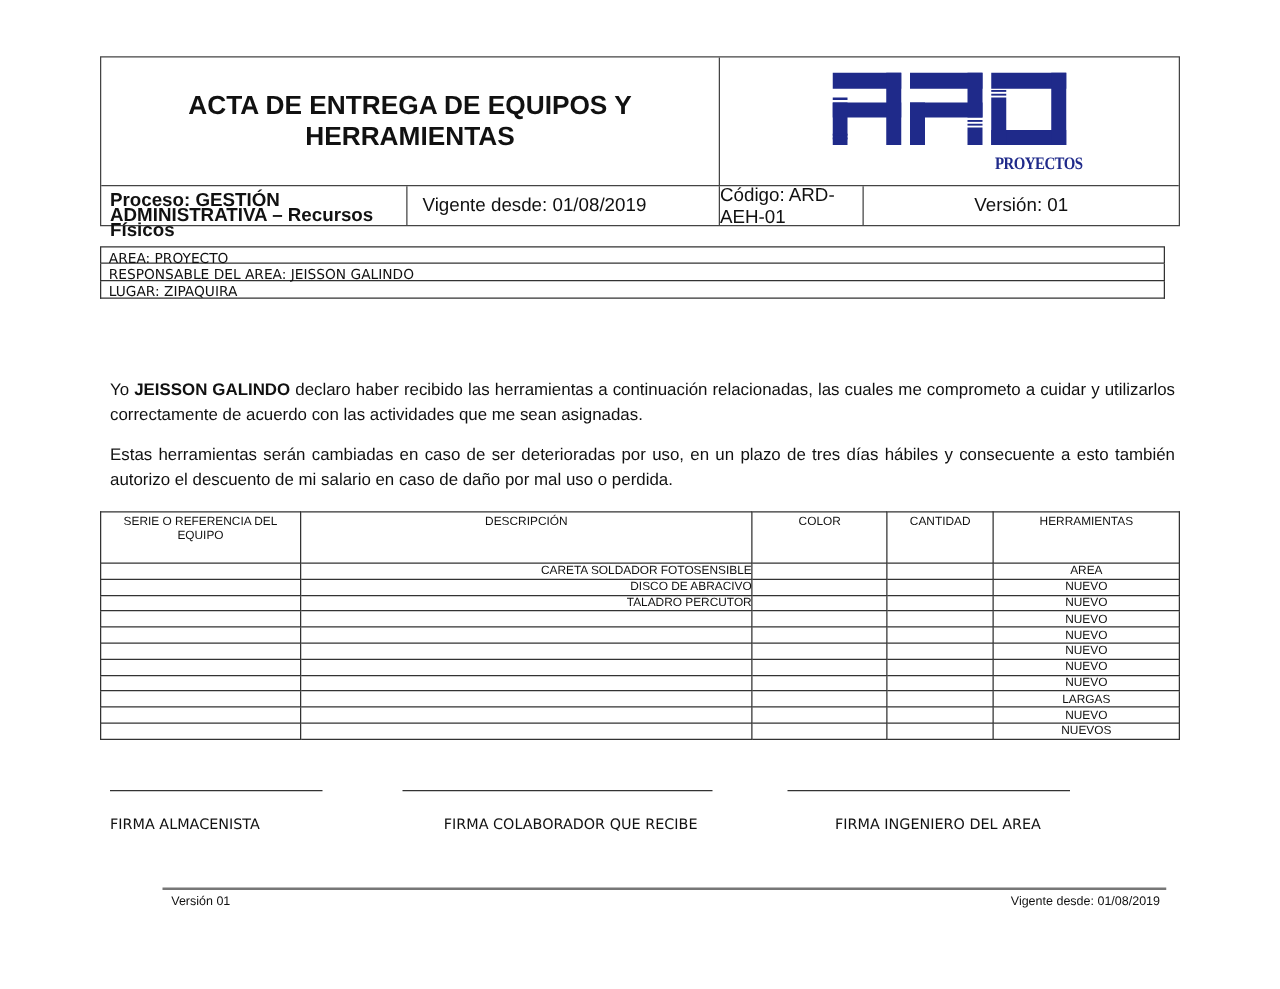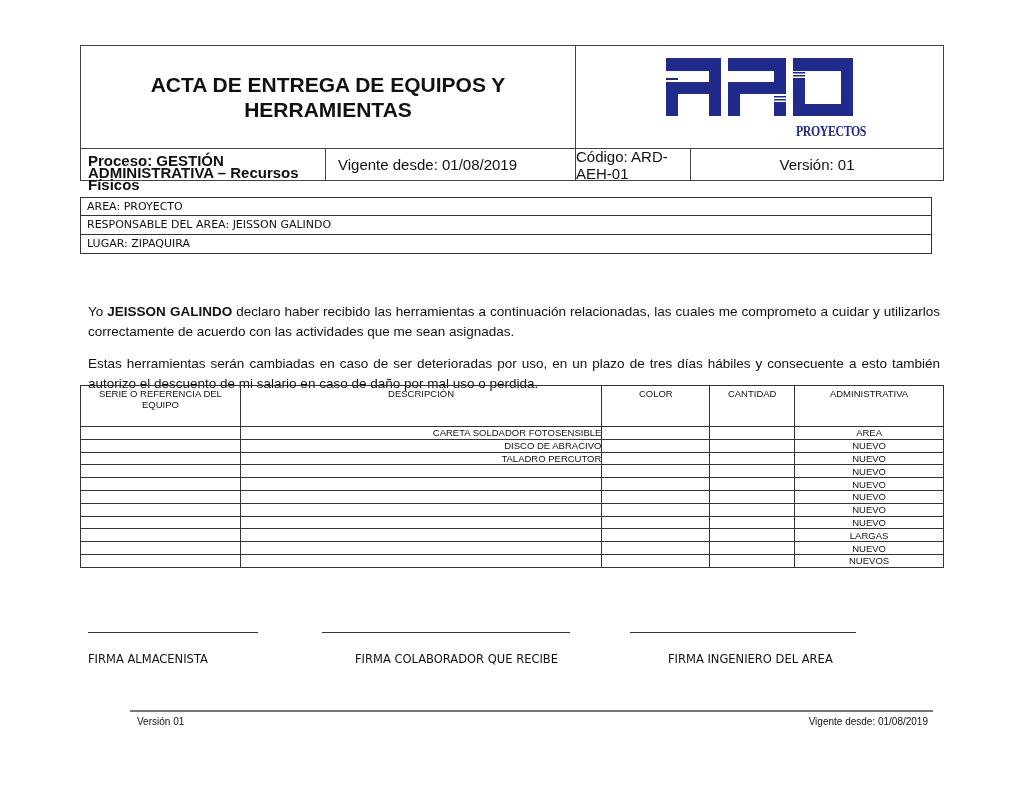--- a/index.html
+++ b/index.html
@@ -20,30 +20,30 @@
   #hdr-vigente { left: 245px; width: 250px; border-right: 1px solid #444; padding-left: 12px; }
   #hdr-codigo { left: 495px; width: 115px; border-right: 1px solid #444; justify-content:center; }
   #hdr-version { left: 610px; width: 252px; justify-content:center; }
 
   
   #logo { left: 585px; top: 12px; }
   #logo-sub { left: 715px; top: 78px; font-family: "Liberation Serif", serif; font-weight: bold; color: #1f2a8a; font-size: 14px; letter-spacing: -0.5px; transform: scaleX(0.85); transform-origin: left; }
 
   
   #info { left: 80px; top: 197px; width: 852px; }
-  .info-row { height: 19px; border: 1px solid #333; border-top: none; font-size: 12.5px; padding-left: 6px; line-height: 17px; box-sizing: border-box; font-family: "DejaVu Sans", sans-serif; font-size: 11px; }
+  .info-row { height: 14px; border: 1px solid #333; border-top: none; font-size: 12.5px; padding-left: 6px; line-height: 17px; box-sizing: border-box; font-family: "DejaVu Sans", sans-serif; font-size: 11px; }
   .info-row:first-child { border-top: 1px solid #333; }
 
   
   .para { left: 88px; width: 852px; font-size: 13.5px; line-height: 20px; text-align: justify; text-align-last: left; }
   #p1 { top: 302px; }
   #p2 { top: 354px; }
 
   
-  #items { left: 80px; top: 385px; width: 864px; border-collapse: collapse; font-size: 9.5px; }
+  #items { left: 80px; top: 409px; width: 864px; border-collapse: collapse; font-size: 9.5px; }
   #items th, #items td { border: 1px solid #333; padding: 0; height: 11.8px; line-height: 11px; }
   #items th { font-weight: normal; vertical-align: top; height: 38px; padding-top: 2px; }
   #items td.desc { padding-left: 7px; text-align: right; }
   #items td.obs { text-align: center; }
 
   
   .sig-line { border-top: 1px solid #333; top: 632px; height: 1px; }
   .sig-label { top: 652px; font-size: 12px; font-family: "DejaVu Sans", sans-serif; font-size: 11.5px; }
 
   
@@ -113,21 +113,21 @@
       <col style="width:108px">
       <col style="width:85px">
       <col style="width:149px">
   </colgroup>
   <thead>
     <tr>
       <th>SERIE O REFERENCIA DEL EQUIPO</th>
       <th>DESCRIPCIÓN</th>
       <th>COLOR</th>
       <th>CANTIDAD</th>
-      <th>ADMINISTRATIVA</th>
+      <th>HERRAMIENTAS</th>
     </tr>
   </thead>
   <tbody id="items-body">
       <tr>
         <td></td>
         <td class="desc" style="white-space: pre;">CARETA SOLDADOR FOTOSENSIBLE</td>
         <td></td>
         <td></td>
         <td class="obs">AREA</td>
       </tr>

